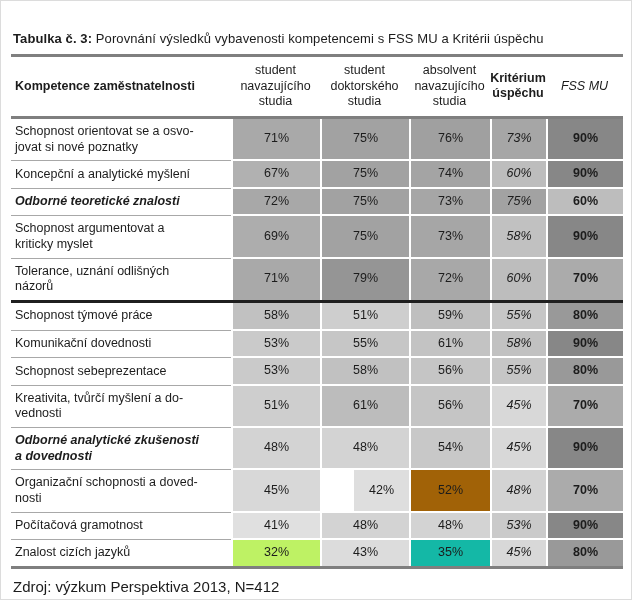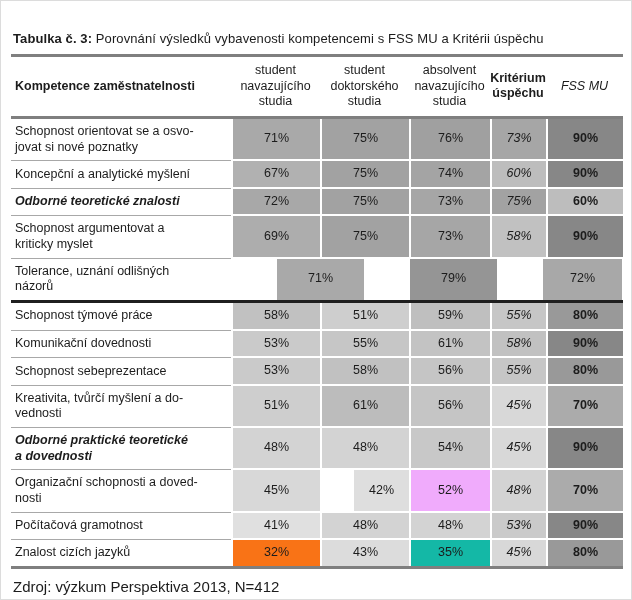--- a/index.html
+++ b/index.html
@@ -14,21 +14,21 @@
   .page{padding:28px 10px 0 10px;}
   .caption{font-size:13px;margin:2px 0 8px 2px;letter-spacing:.1px;}
   .caption .pfx{font-weight:bold;}
   .tbl{width:612px;border-top:3px solid #7f7f7f;}
   .row{
     display:grid;
     grid-template-columns:220px 89px 89px 81px 56px 77px;
     align-items:stretch;
   }
   .row.header{border-bottom:3px solid #7f7f7f;}
-  .row.divider{border-bottom:3px solid #1f1f1f;gap:44px;}
+  .row.divider{border-bottom:3px solid #1f1f1f;}
   .row.last{border-bottom:3px solid #7f7f7f;}
   .cell{
     display:flex;align-items:center;
     font-size:12.5px;line-height:1.25;
     padding:5px 6px;
     white-space:pre-line;
     box-sizing:border-box;
   }
   .hdr-comp{font-weight:bold;justify-content:flex-start;text-align:left;padding-left:4px;}
   .hdr{justify-content:center;text-align:center;padding:6px 2px;}
@@ -155,51 +155,51 @@
       <div class="cell lbl">Kreativita, tvůrčí myšlení a do-
 vednosti</div>
       <div class="cell val" style="background-color: rgb(206, 206, 206);">51%</div>
       <div class="cell val" style="background-color: rgb(188, 188, 188);">61%</div>
       <div class="cell val" style="background-color: rgb(197, 197, 197);">56%</div>
       <div class="cell val fss" style="background-color: rgb(216, 216, 216);">45%</div>
       <div class="cell val krit" style="background-color: rgb(171, 171, 171);">70%</div>
     </div>
 
     <div class="row em">
-      <div class="cell lbl">Odborné praktické teoretické
+      <div class="cell lbl">Odborné analytické zkušenosti
 a dovednosti</div>
       <div class="cell val" style="background-color: rgb(211, 211, 211);">48%</div>
       <div class="cell val" style="background-color: rgb(211, 211, 211);">48%</div>
       <div class="cell val" style="background-color: rgb(200, 200, 200);">54%</div>
       <div class="cell val fss" style="background-color: rgb(216, 216, 216);">45%</div>
       <div class="cell val krit" style="background-color: rgb(135, 135, 135);">90%</div>
     </div>
 
     <div class="row">
       <div class="cell lbl">Organizační schopnosti a doved-
 nosti</div>
       <div class="cell val" style="background-color: rgb(216, 216, 216);">45%</div>
       <div class="cell val" style="background-color: rgb(222, 222, 222); margin-left: 32px;">42%</div>
-      <div class="cell val" style="background-color: #f0abfc;">52%</div>
+      <div class="cell val" style="background-color: #a16207;">52%</div>
       <div class="cell val fss" style="background-color: rgb(211, 211, 211);">48%</div>
       <div class="cell val krit" style="background-color: rgb(171, 171, 171);">70%</div>
     </div>
 
     <div class="row">
       <div class="cell lbl">Počítačová gramotnost</div>
       <div class="cell val" style="background-color: rgb(224, 224, 224);">41%</div>
       <div class="cell val" style="background-color: rgb(211, 211, 211);">48%</div>
       <div class="cell val" style="background-color: rgb(211, 211, 211);">48%</div>
       <div class="cell val fss" style="background-color: rgb(202, 202, 202);">53%</div>
       <div class="cell val krit" style="background-color: rgb(135, 135, 135);">90%</div>
     </div>
 
     <div class="row last">
       <div class="cell lbl">Znalost cizích jazyků</div>
-      <div class="cell val" style="background-color: #f97316;">32%</div>
+      <div class="cell val" style="background-color: #bef264;">32%</div>
       <div class="cell val" style="background-color: rgb(220, 220, 220);">43%</div>
       <div class="cell val" style="background-color: #14b8a6;">35%</div>
       <div class="cell val fss" style="background-color: rgb(216, 216, 216);">45%</div>
       <div class="cell val krit" style="background-color: rgb(153, 153, 153);">80%</div>
     </div>
 
   </div>
 
   <div class="source">Zdroj: výzkum Perspektiva 2013, N=412</div>
 

